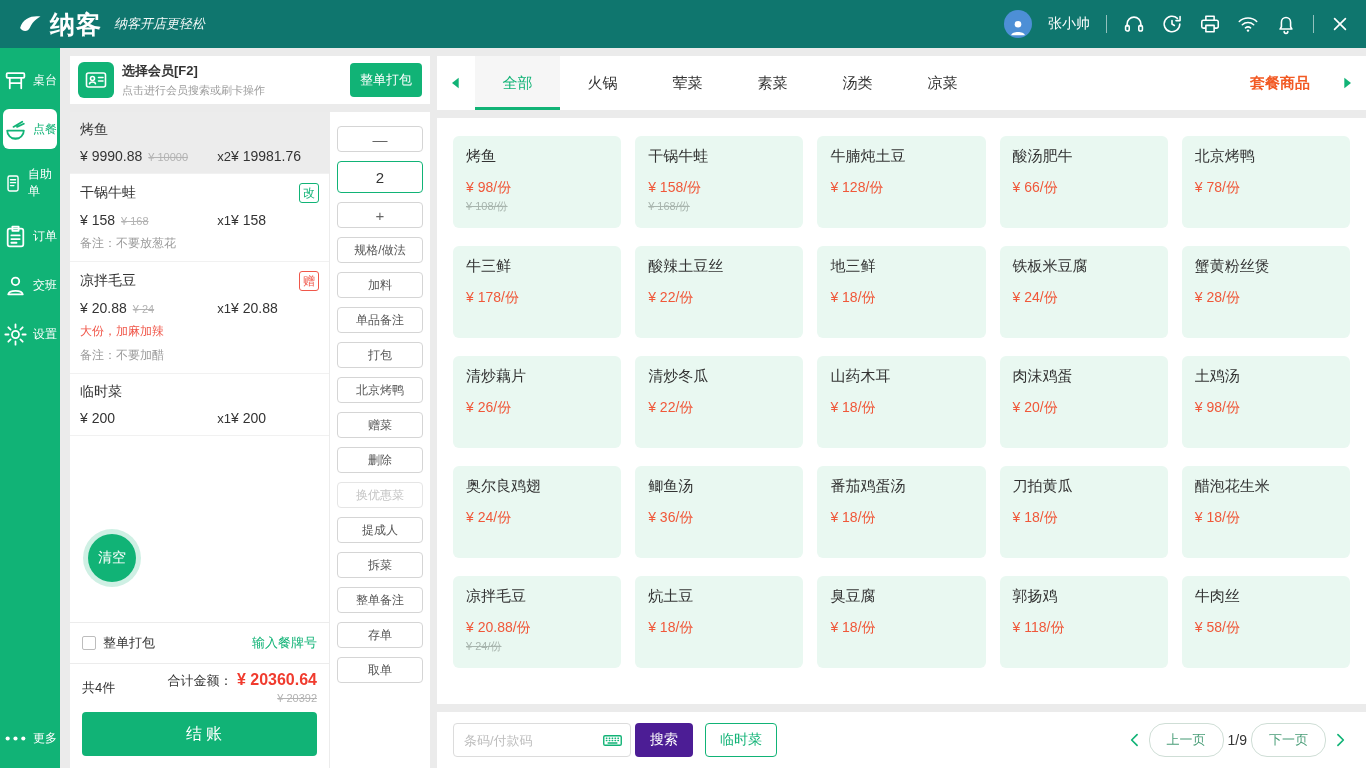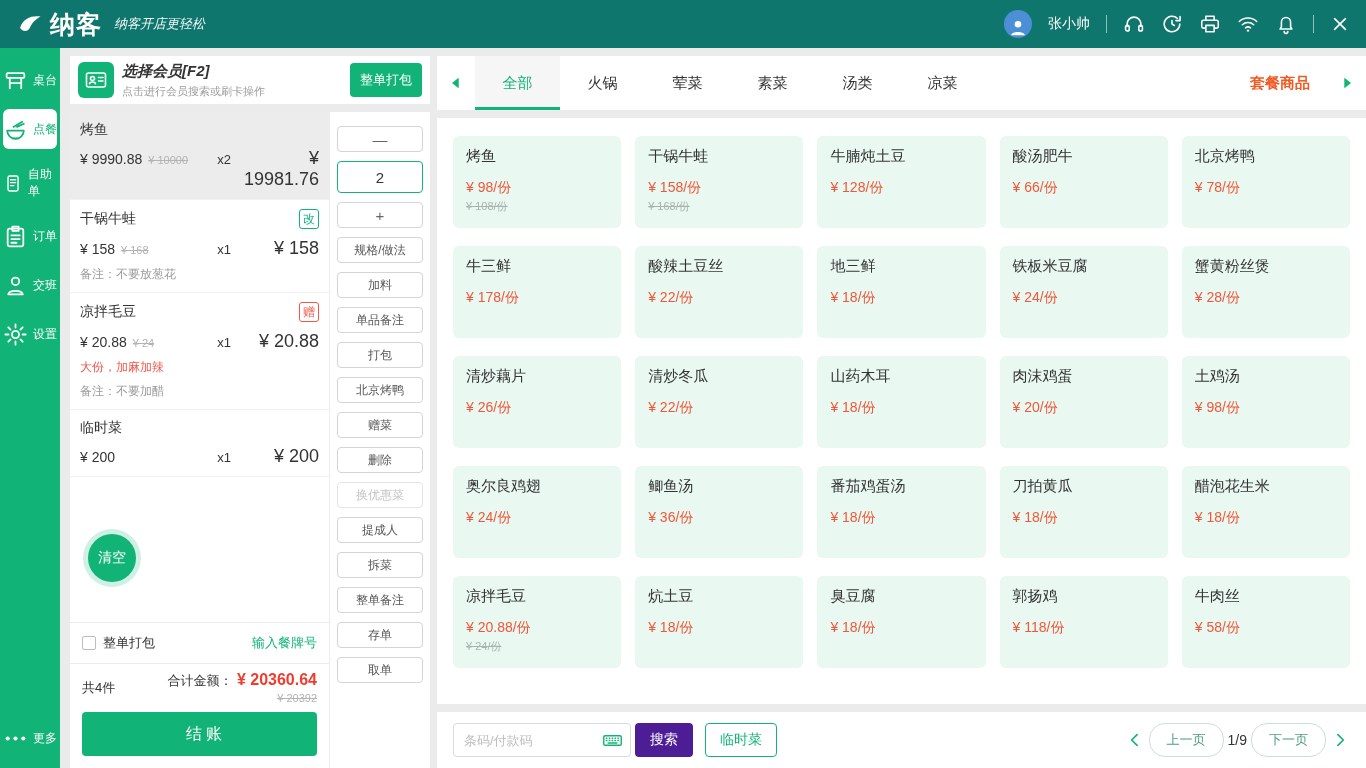--- a/index.html
+++ b/index.html
@@ -33,38 +33,38 @@
   .side-item.more{margin-top:auto;margin-bottom:0;}
 
   .content{flex:1;display:flex;padding:8px 0 0 10px;gap:7px;min-width:0;}
   .left-wrap{width:360px;display:flex;flex-direction:column;flex-shrink:0;}
 
   
   .member-card{height:48px;background:#fff;display:flex;align-items:center;padding:0 8px;margin-bottom:8px;cursor:pointer;}
   .mc-icon{width:36px;height:36px;border-radius:6px;background:#11b376;color:#fff;display:flex;align-items:center;justify-content:center;flex-shrink:0;}
   .mc-icon svg{width:24px;height:24px;}
   .mc-text{margin-left:8px;}
-  .mc-title{font-size:15px;font-weight:bold;color:#333;font-style:italic;}
+  .mc-title{font-size:13px;font-weight:bold;color:#333;}
   .mc-sub{font-size:11px;color:#9b9b9b;margin-top:3px;}
   .mc-btn{margin-left:auto;background:#11b376;color:#fff;font-size:13px;padding:8px 10px;border-radius:4px;cursor:pointer;}
 
   
   .left-panel{flex:1;background:#fff;display:flex;min-height:0;}
   .order-sec{flex:1;display:flex;flex-direction:column;border-right:1px solid #ececec;min-width:0;}
   .order-items{flex:1;position:relative;overflow:hidden;}
   .order-item{padding:9px 10px;border-bottom:1px solid #f1f1f1;cursor:pointer;}
   .order-item.selected{background:#ececec;}
   .oi-head{display:flex;align-items:center;justify-content:space-between;font-size:14px;color:#333;}
   .oi-tag{width:20px;height:20px;line-height:18px;text-align:center;border:1px solid;border-radius:3px;font-size:12px;cursor:pointer;}
   .oi-tag.edit{color:#11b376;border-color:#11b376;}
   .oi-tag.gift{color:#f0574a;border-color:#f0574a;}
   .oi-price-row{display:flex;align-items:baseline;margin-top:9px;font-size:14px;color:#333;}
   .oi-orig{font-size:11px;color:#b3b3b3;text-decoration:line-through;margin-left:6px;}
   .oi-qty{margin-left:auto;font-size:13px;}
-  .oi-total{width:88px;text-align:right;font-size:18px;}
+  .oi-total{width:88px;font-size:14px;}
   .oi-spec{font-size:12px;color:#f0574a;margin-top:7px;}
   .oi-note{font-size:12px;color:#9b9b9b;margin-top:7px;}
   .clear-btn{position:absolute;left:18px;bottom:40px;width:48px;height:48px;border-radius:50%;background:#11b376;color:#fff;font-size:14px;display:flex;align-items:center;justify-content:center;cursor:pointer;box-shadow:0 0 0 5px rgba(17,179,118,.2);}
   .pack-row{display:flex;align-items:center;padding:11px 12px;border-top:1px solid #ececec;}
   .checkbox{width:14px;height:14px;border:1px solid #bdbdbd;border-radius:2px;background:#fff;cursor:pointer;flex-shrink:0;}
   .pack-label{font-size:13px;margin-left:7px;}
   .table-link{margin-left:auto;color:#11b376;font-size:13px;cursor:pointer;}
   .total-row{display:flex;align-items:center;padding:7px 12px 6px;border-top:1px solid #ececec;}
   .count{font-size:13px;}
   .total-right{margin-left:auto;text-align:right;}

